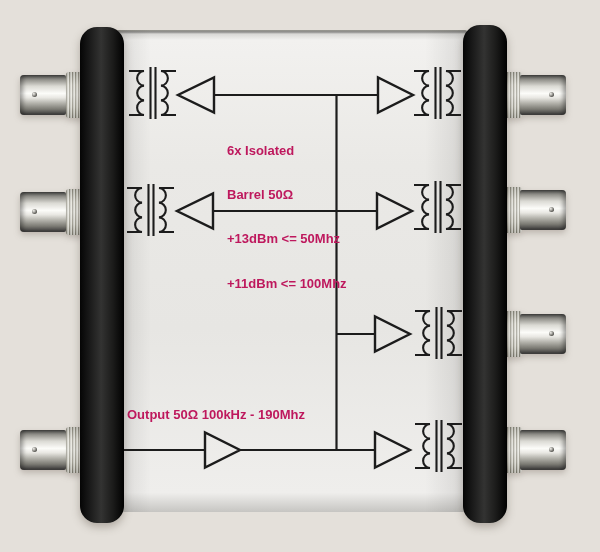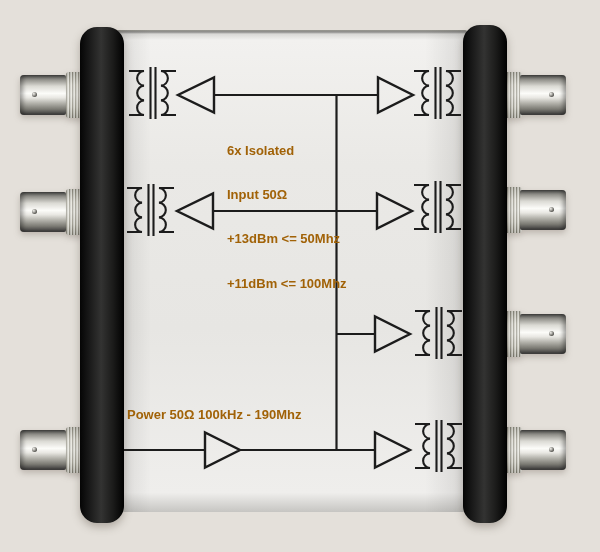--- a/index.html
+++ b/index.html
@@ -46,21 +46,21 @@
   .bnc.right .ring{left:0;}
   .bnc.right .barrel{left:16px;border-radius:2px 4px 4px 2px;box-shadow:inset -3px 0 4px rgba(0,0,0,.35);}
   .bnc.right .barrel::after{right:12px;}
   .bnc.left .barrel{left:0;border-radius:4px 2px 2px 4px;box-shadow:inset 3px 0 4px rgba(0,0,0,.35);}
   .bnc.left .barrel::after{left:12px;}
   .bnc.left .ring{left:46px;}
   
   .schematic{position:absolute;left:0;top:0;z-index:2;}
   
   .spec{
-    position:absolute;z-index:2;color:#a16207;white-space:pre;
+    position:absolute;z-index:2;color:#be185d;white-space:pre;
     font-weight:700;font-size:13px;letter-spacing:0px;
   }
   .spec .line{display:block;}
   #output-spec{left:227px;top:114px;line-height:14.8px;}
   #power-spec{left:128px;top:277px;line-height:16.6px;}
   #input-spec{left:127px;top:375px;line-height:16.2px;}
 </style>
 </head>
 <body>
 
@@ -100,26 +100,26 @@
       <use href="#xfmr" x="127" y="184"></use>
       <use href="#xfmr" x="414" y="67"></use>
       <use href="#xfmr" x="414" y="181"></use>
       <use href="#xfmr" x="415" y="307"></use>
       <use href="#xfmr" x="415" y="420"></use>
     </g>
   </svg>
 
   <div class="spec" id="output-spec">
     <span class="line">6x Isolated</span>
-    <span class="line">Input 50Ω</span>
+    <span class="line">Barrel 50Ω</span>
     <span class="line">+13dBm &lt;= 50Mhz</span>
     <span class="line">+11dBm &lt;= 100Mhz</span>
   </div>
   <div class="spec" id="input-spec">
-    <span class="line">Power 50Ω 100kHz - 190Mhz</span>
+    <span class="line">Output 50Ω 100kHz - 190Mhz</span>
   </div>
 
   <div class="bnc left" style="left:20px;top:72px">
     <div class="barrel"></div>
     <div class="ring"></div>
   </div>
   <div class="bnc left" style="left:20px;top:189px">
     <div class="barrel"></div>
     <div class="ring"></div>
   </div>

